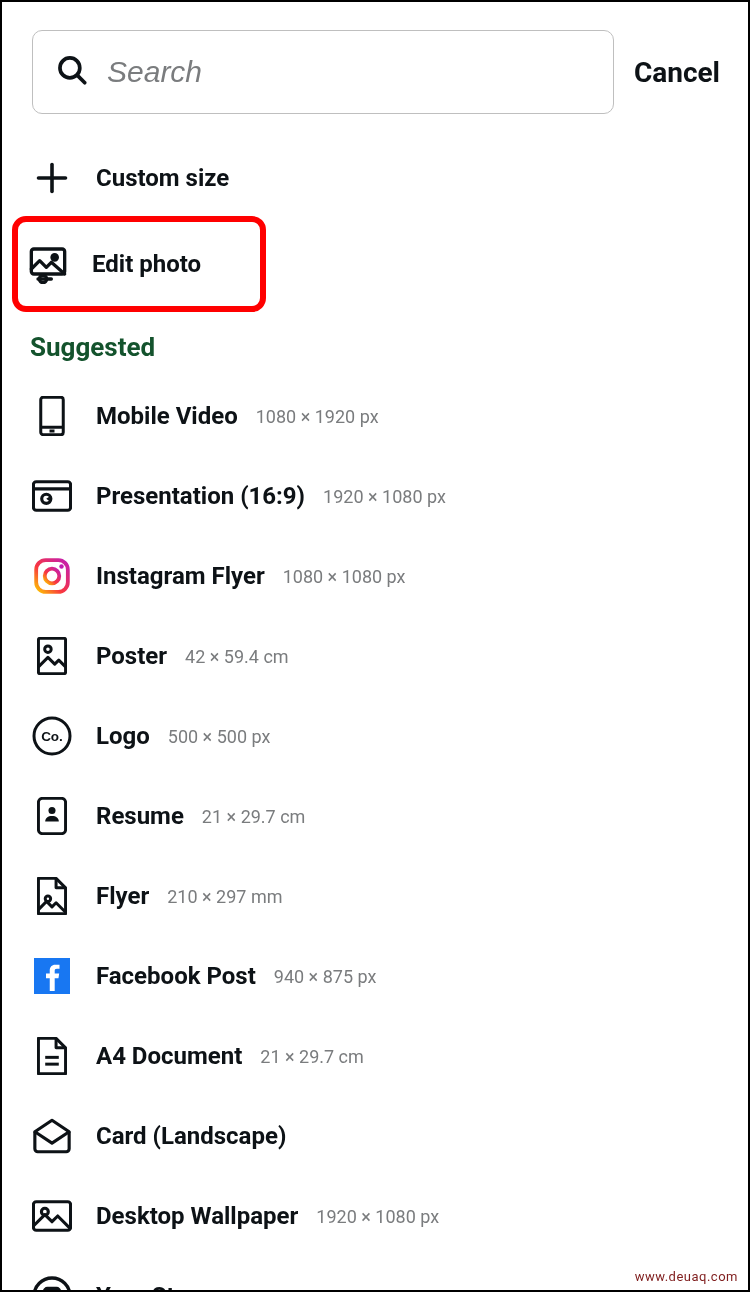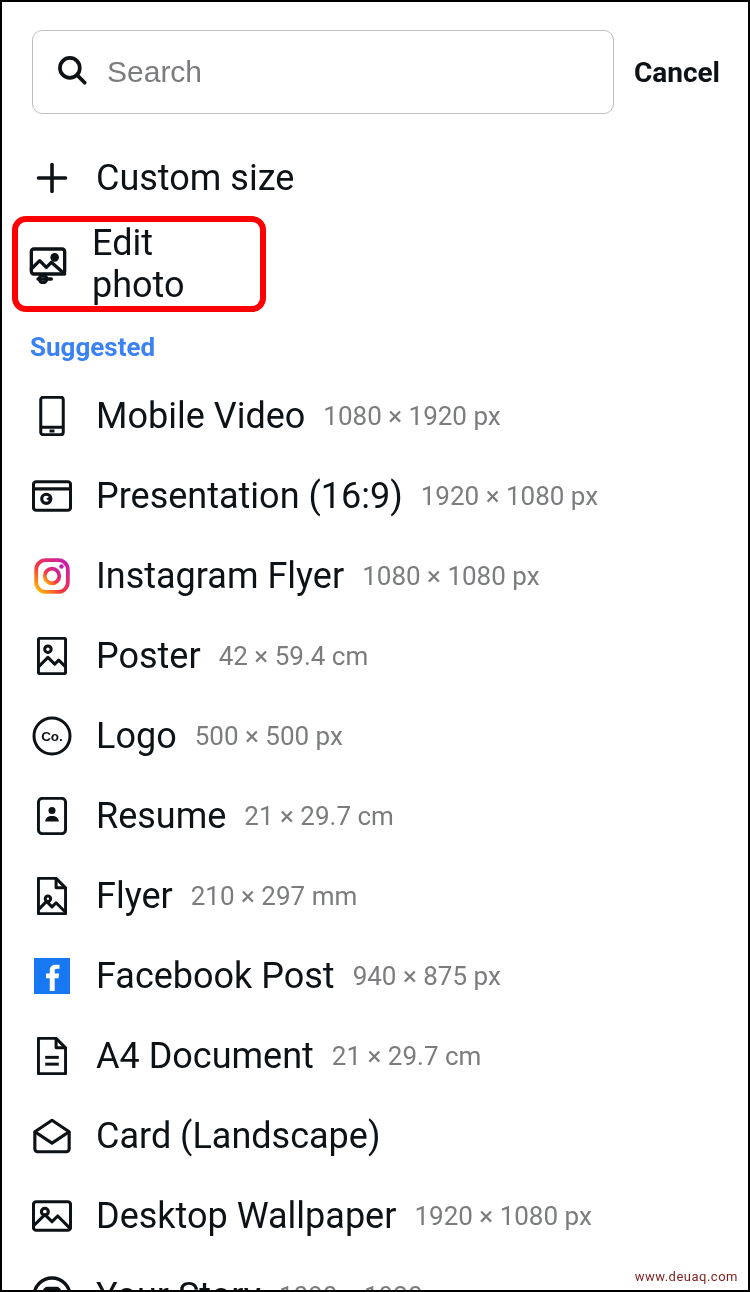--- a/index.html
+++ b/index.html
@@ -2,34 +2,34 @@
 <html><head>
 <meta charset="utf-8">
 <style>
   * { box-sizing: border-box; margin: 0; padding: 0; }
   html, body { width: 750px; height: 1292px; font-family: -apple-system, BlinkMacSystemFont, "Segoe UI", Roboto, Helvetica, Arial, sans-serif; background: #fff; color: #0d1216; }
   body { border: 2px solid #000; position: relative; overflow: hidden; }
 
   .header { display: flex; align-items: center; padding: 28px 24px 14px 30px; gap: 16px; }
   .search-box { flex: 1; display: flex; align-items: center; border: 1.5px solid #bfbfbf; border-radius: 10px; height: 84px; padding: 0 22px; }
   .search-box svg { flex: none; }
-  .search-input { border: none; outline: none; font-size: 30px; color: #0d1216; flex: 1; margin-left: 18px; background: transparent; }
+  .search-input { border: none; outline: none; font-size: 30px; color: #0d1216; flex: 1; margin-left: 18px; background: transparent; font-style: italic; }
   .search-input::placeholder { color: #7a7c7e; }
   .cancel { font-size: 28px; font-weight: 700; color: #0d1216; cursor: pointer; padding: 0 4px; }
 
   .items { padding: 10px 0 0 0; }
   .row { display: flex; align-items: center; height: 80px; padding: 0 24px; cursor: pointer; }
   .row .icon-wrap { width: 44px; height: 44px; display: flex; align-items: center; justify-content: center; flex: none; margin-right: 22px; margin-left: 4px; }
-  .row .label { font-size: 36px; color: #0d1216; font-weight: 400; }
-  .row .dims { font-size: 26px; color: #7a7c7e; margin-left: 18px; font-weight: 400; }
+  .row .label { font-size: 24px; color: #0d1216; font-weight: 700; }
+  .row .dims { font-size: 18px; color: #7a7c7e; margin-left: 18px; font-weight: 400; }
 
   .row.highlighted { outline: 6px solid #ff0000; outline-offset: -4px; border-radius: 12px; width: 250px; margin-left: 12px; padding-left: 12px; height: 92px; align-items: center; }
   .row.highlighted .icon-wrap { margin-left: 0; }
 
-  .section-heading { font-size: 26px; font-weight: 700; color: #3b82f6; padding: 22px 32px 14px 28px; }
+  .section-heading { font-size: 26px; font-weight: 700; color: #14532d; padding: 22px 32px 14px 28px; }
 
   .watermark { position: absolute; bottom: 6px; right: 10px; font-size: 13px; color: #7f1d1d; letter-spacing: 0.5px; }
 </style>
 </head>
 <body>
 
 <div class="header">
   <div class="search-box">
     <span>
       <svg width="34" height="34" viewBox="0 0 24 24" fill="none" stroke="#0d1216" stroke-width="2.6" stroke-linecap="round">

